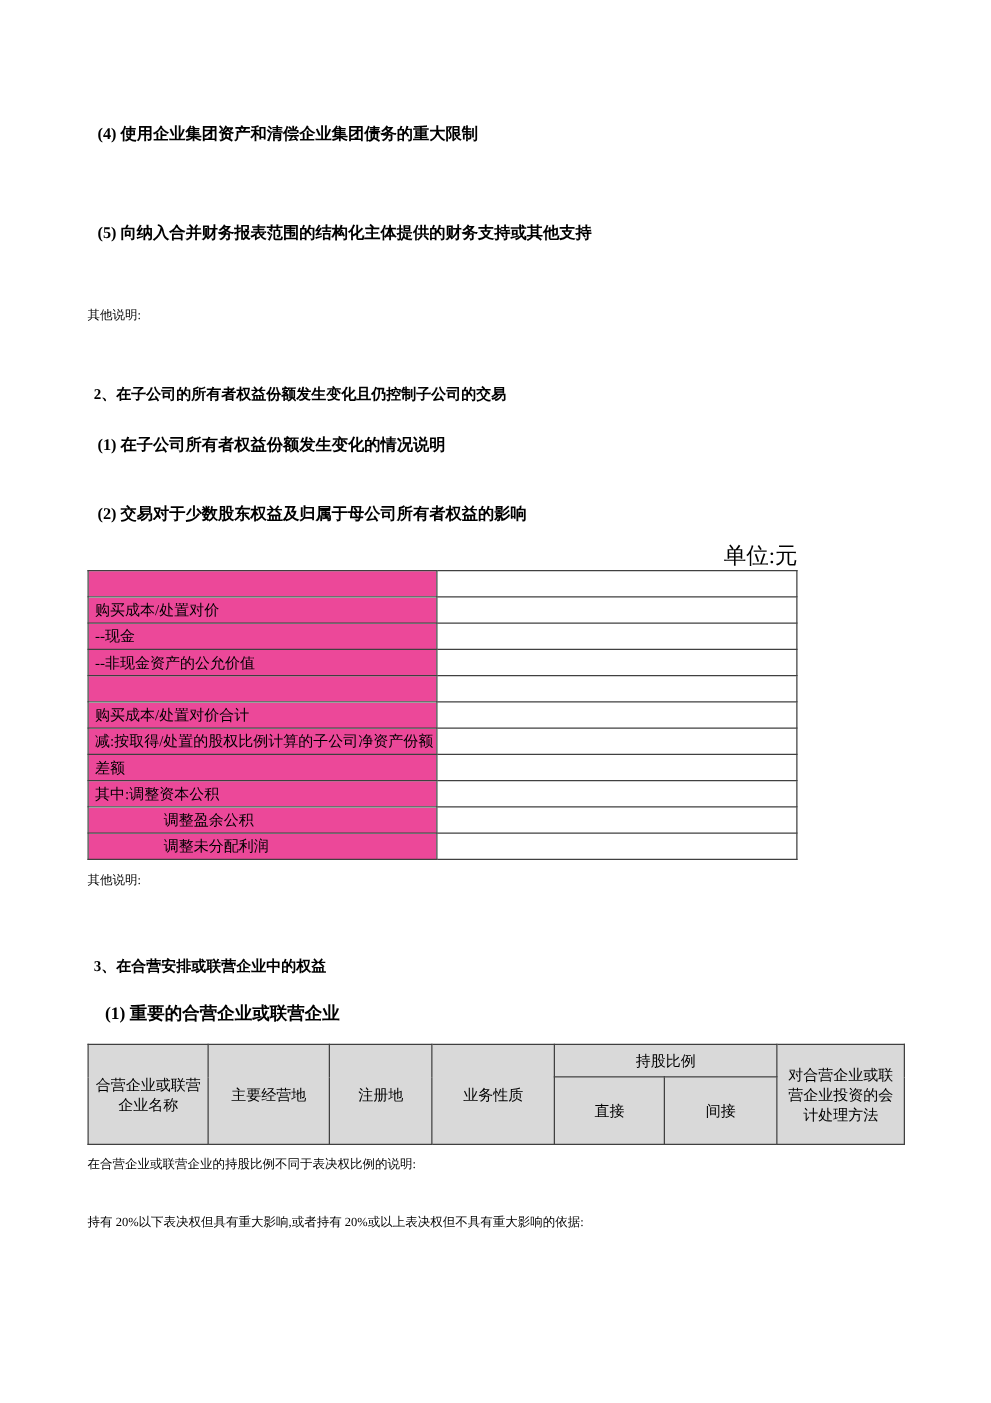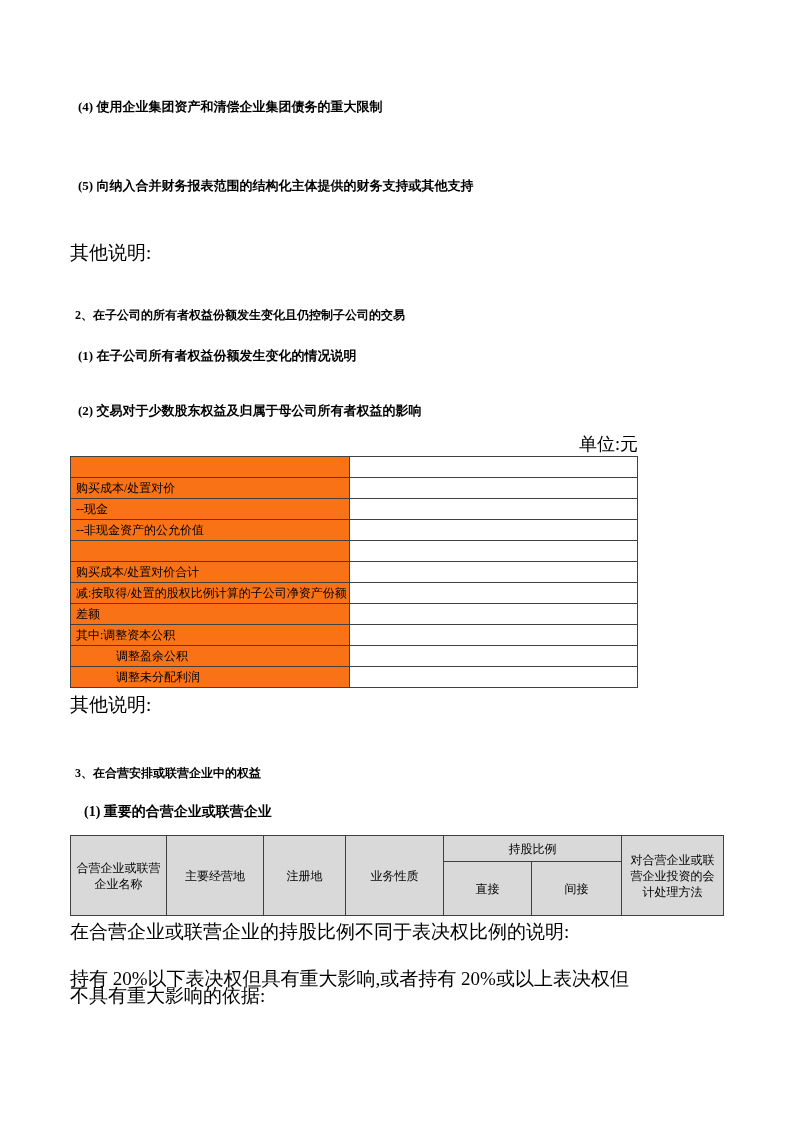--- a/index.html
+++ b/index.html
@@ -9,21 +9,21 @@
     height: 1122px;
     font-family: "Liberation Serif", "DejaVu Serif", serif;
     color: #000000;
     overflow: hidden;
   }
   .page { padding: 98px 70px 0 70px; width: 708px; }
 
   .h-sub  { font-size: 13px; font-weight: bold; line-height: 17px; padding-left: 8px; }
   .h-main { font-size: 12px; font-weight: bold; line-height: 21px; padding-left: 5px; }
   .h-mid  { font-size: 14px; font-weight: bold; line-height: 19px; padding-left: 14px; }
-  .body-text { font-size: 19px; line-height: 17px; }
+  .body-text { font-size: 10px; line-height: 17px; }
   .unit-row  { font-size: 18px; line-height: 17px; text-align: right; }
 
   .mt-s5   { margin-top: 62px; }
   .mt-n1   { margin-top: 50px; }
   .mt-sec2 { margin-top: 44px; }
   .mt-2s1  { margin-top: 21px; }
   .mt-2s2  { margin-top: 38px; }
   .mt-unit { margin-top: 17px; }
   .mt-t1   { margin-top: 3px; }
   .mt-n2   { margin-top: 8px; }
@@ -38,23 +38,23 @@
   .t1 td {
     border: 1px solid #404040;
     height: 21px;
     font-size: 12px;
     line-height: 15px;
     padding: 1px 5px;
     vertical-align: middle;
     overflow: hidden;
     white-space: nowrap;
   }
-  .t1 .lbl { background: #f97316; width: 49.2%; }
+  .t1 .lbl { background: #ec4899; width: 49.2%; }
   .t1 .val { background: #ffffff; }
-  .t1 tr.indent .lbl { padding-left: 45px; margin-top: 21px; }
+  .t1 tr.indent .lbl { padding-left: 60px; margin-top: 21px; }
 
   .t2 th {
     border: 1px solid #404040;
     background: #d9d9d9;
     font-size: 12px;
     font-weight: normal;
     text-align: center;
     vertical-align: middle;
     line-height: 16px;
     padding: 2px 4px;

